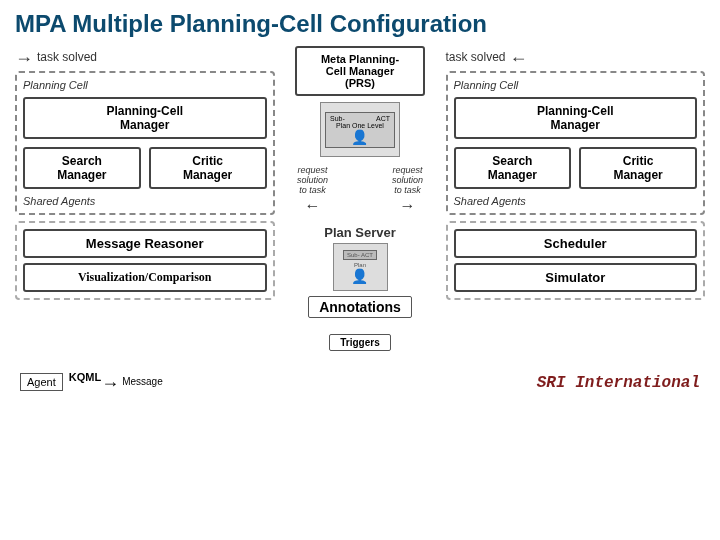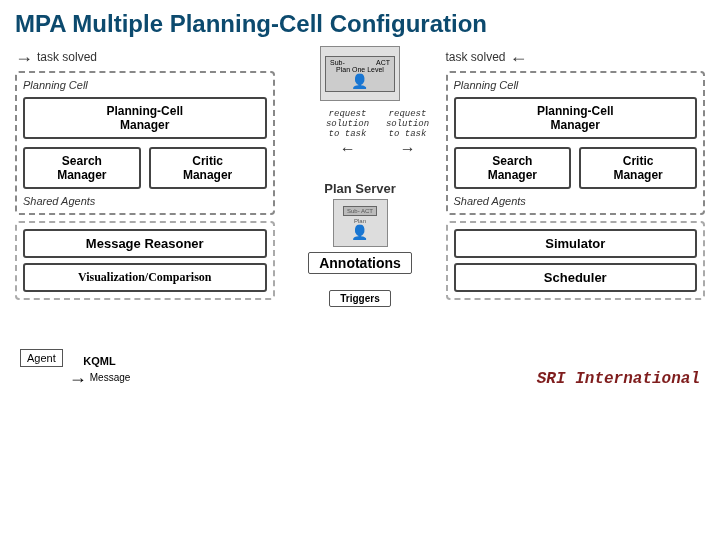--- a/index.html
+++ b/index.html
@@ -67,33 +67,36 @@
       </div>
 
       <div style="border:2px dashed #aaa; border-radius:4px; padding:6px; margin-top:6px; display:flex; flex-direction:column; gap:5px;">
         <div style="border:2px solid #444; border-radius:3px; padding:5px; text-align:center; font-size:13px; font-weight:bold; background:#fff;">Message Reasoner</div>
         <div style="border:2px solid #444; border-radius:3px; padding:5px; text-align:center; font-size:12px; font-weight:bold; background:#fff;font-family:Liberation Serif, serif;">Visualization/Comparison</div>
       </div>
     </div>
 
     <div style="width:155px; display:flex; flex-direction:column; align-items:center;">
 
+      <div style="border:2px solid #444; border-radius:3px; padding:5px 8px; text-align:center; font-size:11px; font-weight:bold; background:#fff; margin-bottom:6px; width:130px;">
+        Meta Planning-<br>Cell Manager<br>(PRS)
+      </div>
 
       <div style="width:80px; height:55px; background:#e0e0e0; border:1px solid #888; display:flex; flex-direction:column; align-items:center; justify-content:center; margin-bottom:8px; position:relative;">
         <div style="background:#ccc; border:1px solid #666; padding:2px 4px; font-size:7px; text-align:center; width:70px;">
           <div style="display:flex; justify-content:space-between; font-size:7px;">
             <span>Sub-</span>
               <span>ACT</span>
           </div>
           <div style="font-size:7px;">Plan One Level</div>
           <div style="font-size:14px; text-align:center;">👤</div>
         </div>
       </div>
 
-      <div style="display:flex; width:100%; justify-content:flex-end; margin-bottom:20px;font-family:Liberation Mono, monospace;">
+      <div style="display:flex; width:100%; justify-content:space-between; margin-bottom:8px;">
         <div style="display:flex; flex-direction:column; align-items:center; font-size:9px; color:#333; width:60px;">
           <span style="font-size:9px; text-align:center; font-style:italic;">request<br>solution<br>to task</span>
           <span style="font-size:16px;">←</span>
         </div>
         <div style="display:flex; flex-direction:column; align-items:center; font-size:9px; color:#333; width:60px;">
           <span style="font-size:9px; text-align:center; font-style:italic;">request<br>solution<br>to task</span>
           <span style="font-size:16px;">→</span>
         </div>
       </div>
 
@@ -129,31 +132,31 @@
           </div>
           <div style="flex:1; border:2px solid #444; border-radius:3px; padding:5px; text-align:center; font-size:12px; font-weight:bold; background:#fff;">
             Critic<br>Manager
           </div>
         </div>
 
         <div style="font-size:11px; font-style:italic; color:#333; text-align:left;">Shared Agents</div>
       </div>
 
       <div style="border:2px dashed #aaa; border-radius:4px; padding:6px; margin-top:6px; display:flex; flex-direction:column; gap:5px;">
+        <div style="border:2px solid #444; border-radius:3px; padding:5px; text-align:center; font-size:13px; font-weight:bold; background:#fff;">Scheduler</div>
         <div style="border:2px solid #444; border-radius:3px; padding:5px; text-align:center; font-size:13px; font-weight:bold; background:#fff;">Simulator</div>
-        <div style="border:2px solid #444; border-radius:3px; padding:5px; text-align:center; font-size:13px; font-weight:bold; background:#fff;">Scheduler</div>
       </div>
     </div>
 
   </div>
 
   <div style="display:flex; justify-content:space-between; align-items:flex-end; margin-top:6px; padding:0 5px;">
     <div style="display:flex; align-items:center; gap:6px;">
       <div style="border:1px solid #555; border-radius:0; padding:2px 6px; font-size:11px; background:#fff;">Agent</div>
-      <div style="display:flex; flex-direction:column; align-items:center;margin-top:28px;">
+      <div style="display:flex; flex-direction:row; align-items:flex-start;">
         <span style="font-weight:bold; font-size:11px;">KQML</span>
         <div style="display:flex; align-items:center; gap:3px;">
           <span style="font-size:18px;">→</span>
           <span style="font-size:10px;">Message</span>
         </div>
       </div>
     </div>
     <div style="font-size:16px; color:#7f1d1d; font-style:italic; font-weight:bold;font-family:Liberation Mono, monospace;">SRI International</div>
   </div>
 

